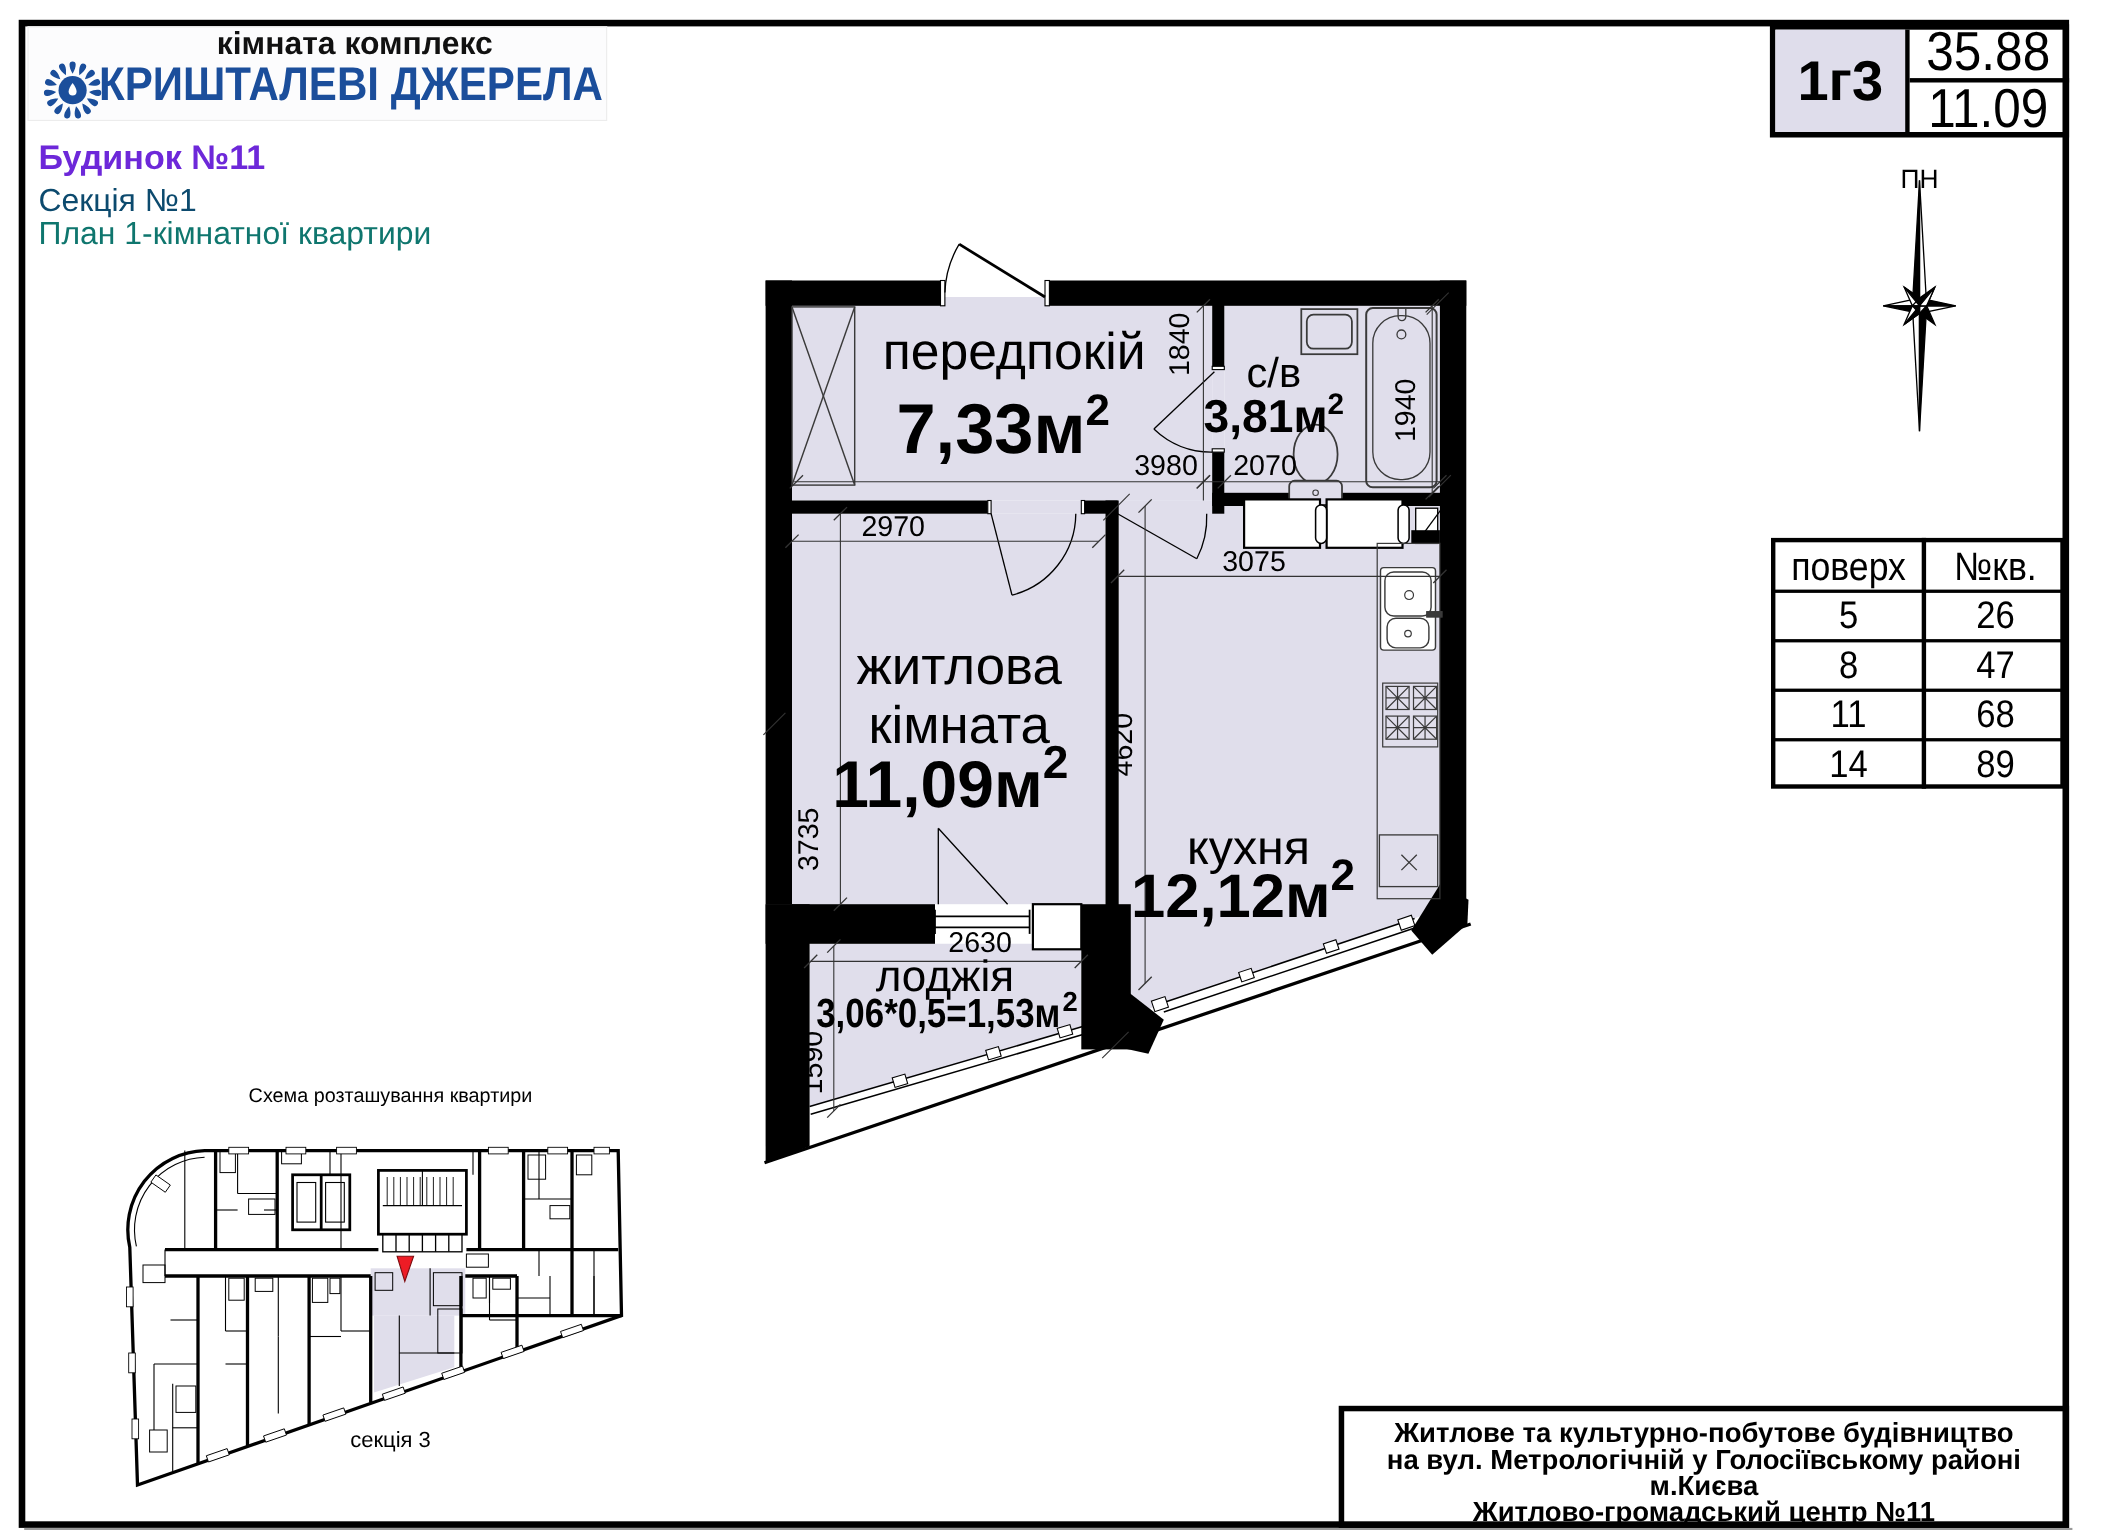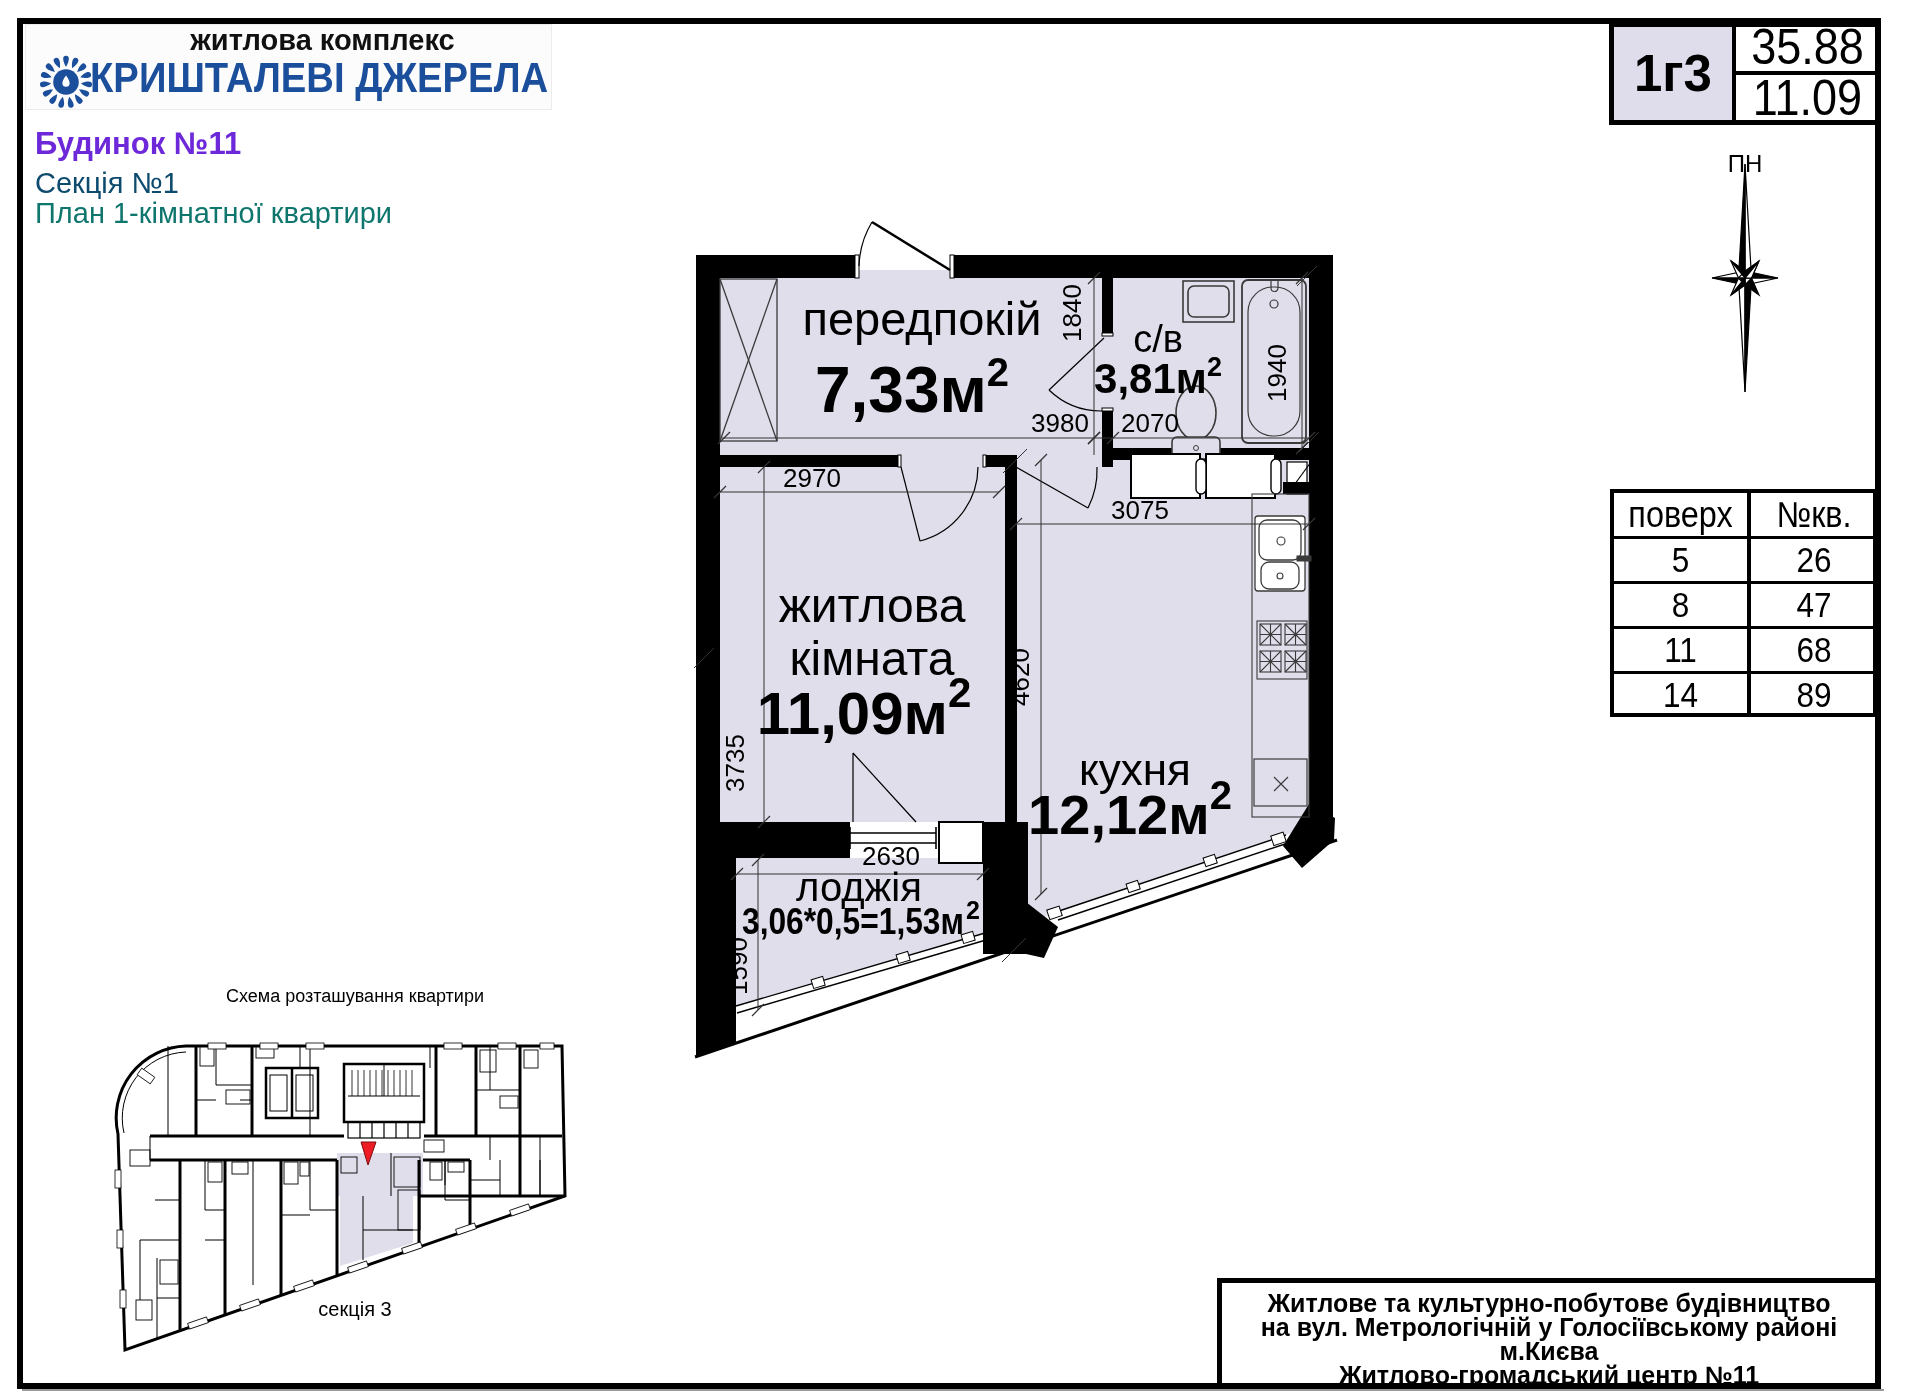--- a/index.html
+++ b/index.html
@@ -62,21 +62,21 @@
       <g transform="rotate(312 31 31)">
         <path d="M 31 16 C 33 12.5 33.8 10.2 33.8 7.6 A 2.8 2.8 0 1 0 28.2 7.6 C 28.2 10.2 29 12.5 31 16 Z"></path>
       </g>
       <g transform="rotate(336 31 31)">
         <path d="M 31 16 C 33 12.5 33.8 10.2 33.8 7.6 A 2.8 2.8 0 1 0 28.2 7.6 C 28.2 10.2 29 12.5 31 16 Z"></path>
       </g>
   </g>
   <path d="M 31 24.5 C 33.4 28 34.6 30 34.6 32.2 A 3.6 3.6 0 0 1 27.4 32.2 C 27.4 30 28.6 28 31 24.5 Z" fill="#ffffff"></path>
 </svg>
 
-<div class="abs" style="left:160px;top:24px;width:325px;text-align:center;font-size:29px;font-weight:bold;color:#111;white-space:nowrap;">житлова комплекс</div>
+<div class="abs" style="left:160px;top:24px;width:325px;text-align:center;font-size:29px;font-weight:bold;color:#111;white-space:nowrap;">кімната комплекс</div>
 
 <div class="abs" style="left:90px;top:53px;font-size:43px;font-weight:bold;color:#1b4e9b;white-space:nowrap;transform:scaleX(0.89);transform-origin:left center;">КРИШТАЛЕВІ ДЖЕРЕЛА</div>
 
 <div class="abs" style="left:35px;top:126px;font-size:31px;font-weight:bold;color:#6d28d9;">Будинок №11</div>
 
 <div class="abs" style="left:35px;top:167px;font-size:29px;color:#0c4a6e;">Секція №1</div>
 
 <div class="abs" style="left:35px;top:197px;font-size:29px;color:#0f766e;">План 1-кімнатної квартири</div>
 
 <div class="abs" style="left:1609px;top:22px;width:272px;height:103px;border:5px solid #000;box-sizing:border-box;"></div>

